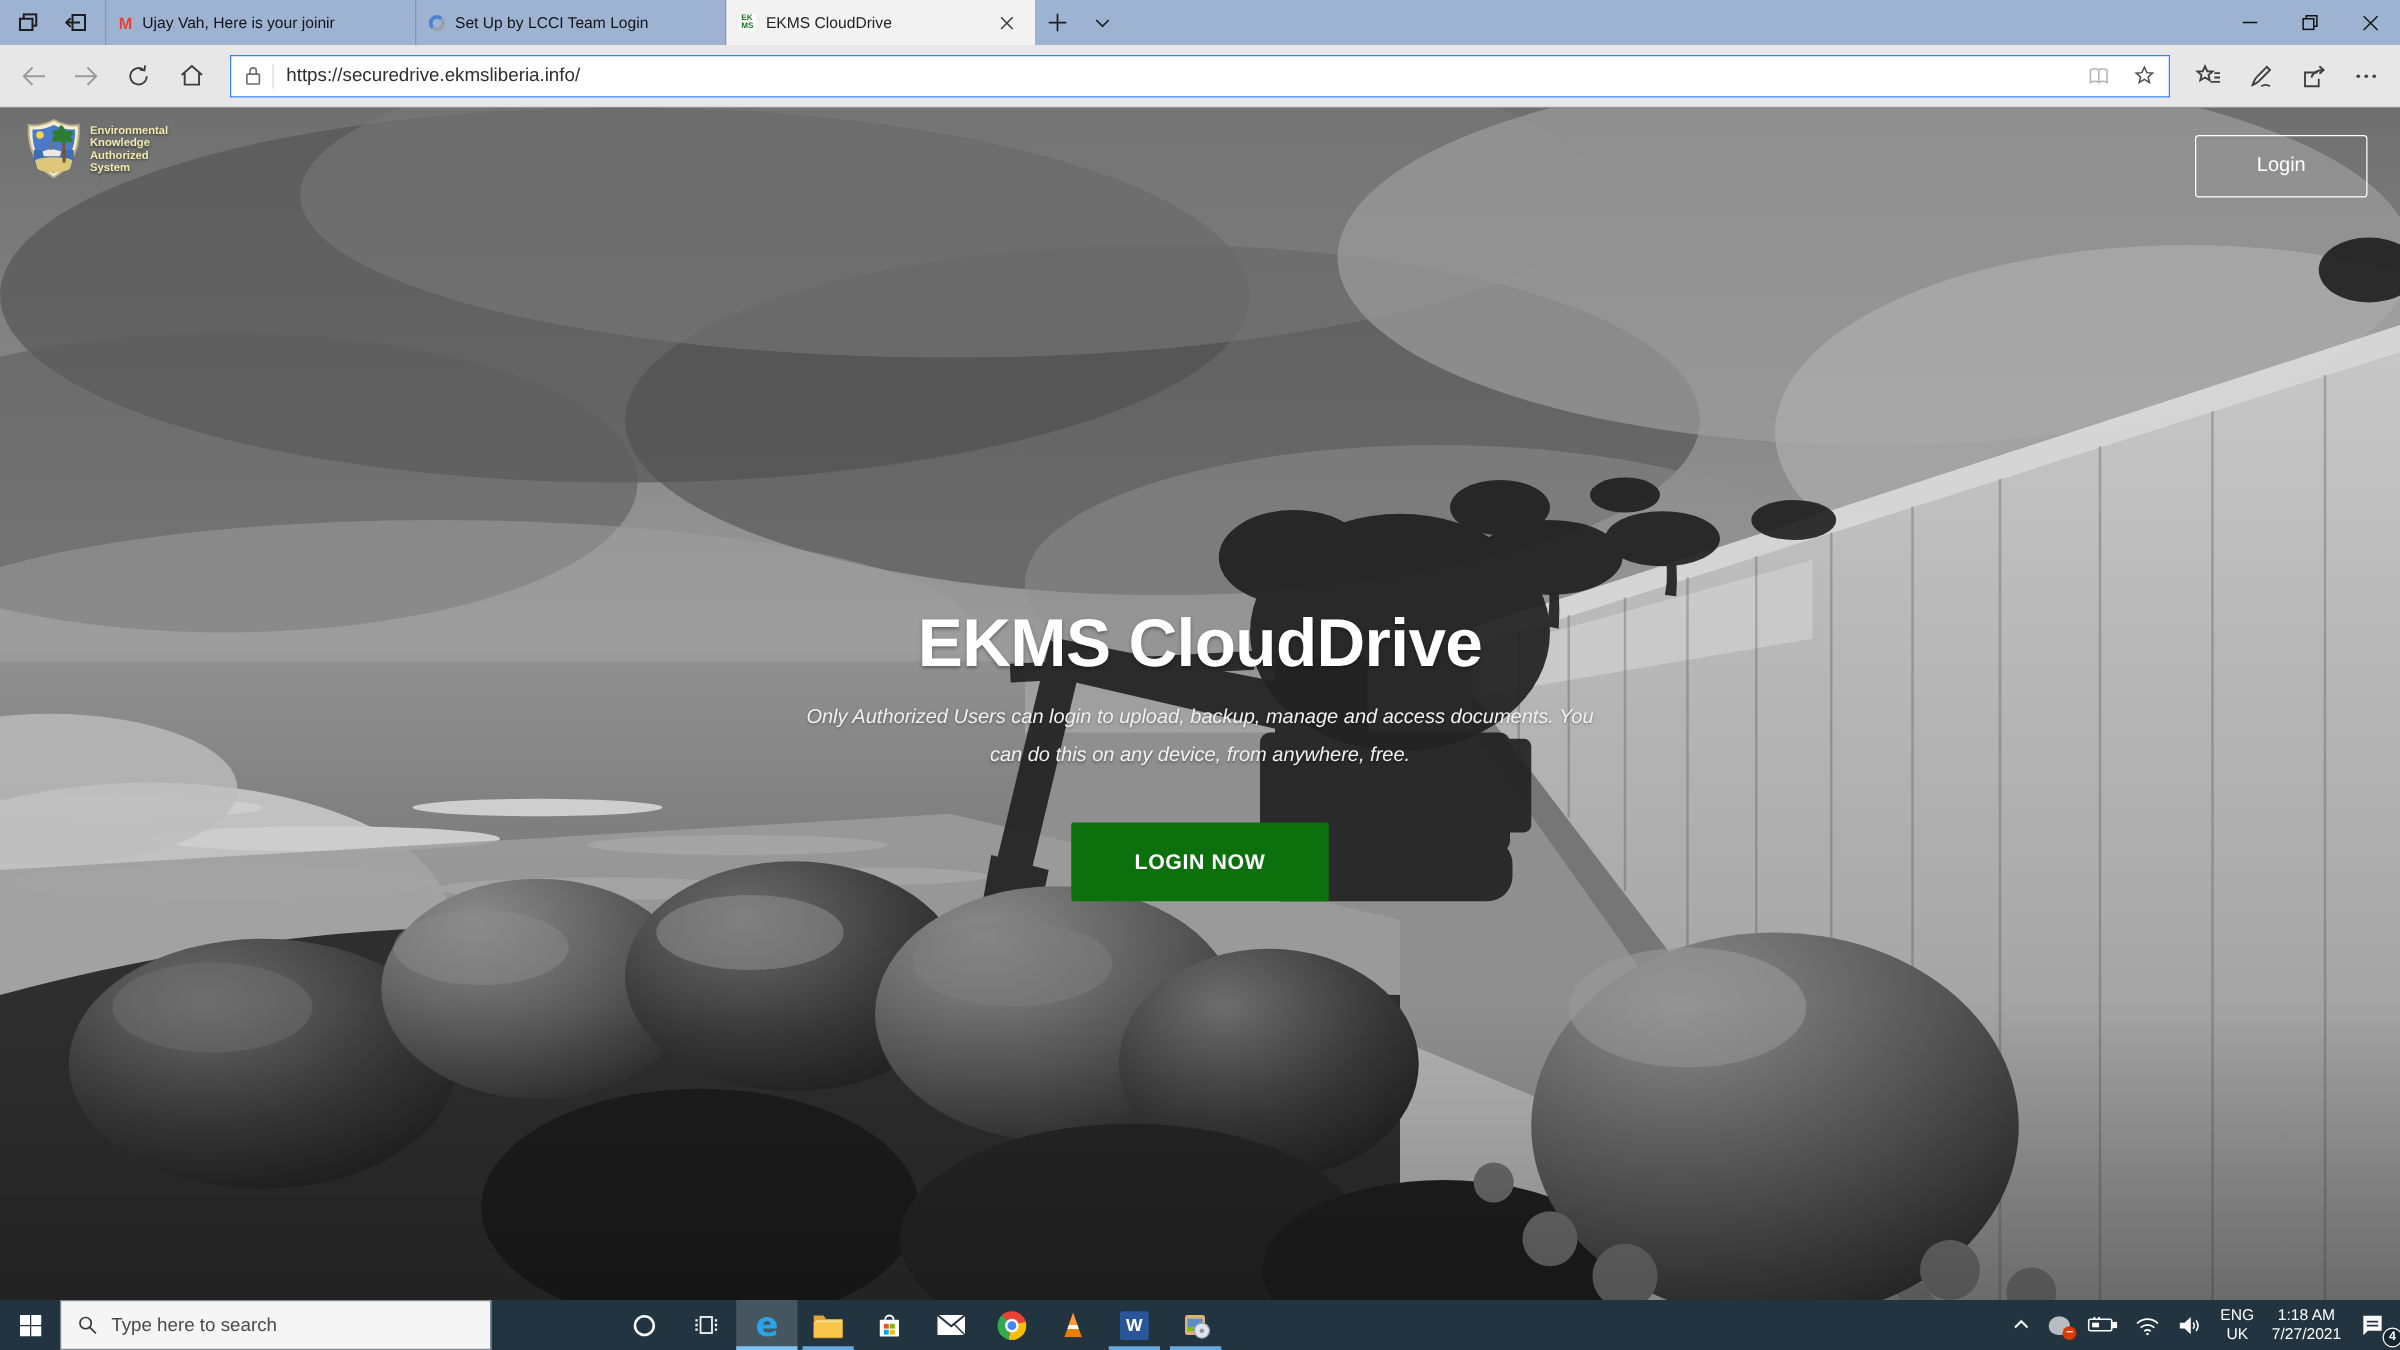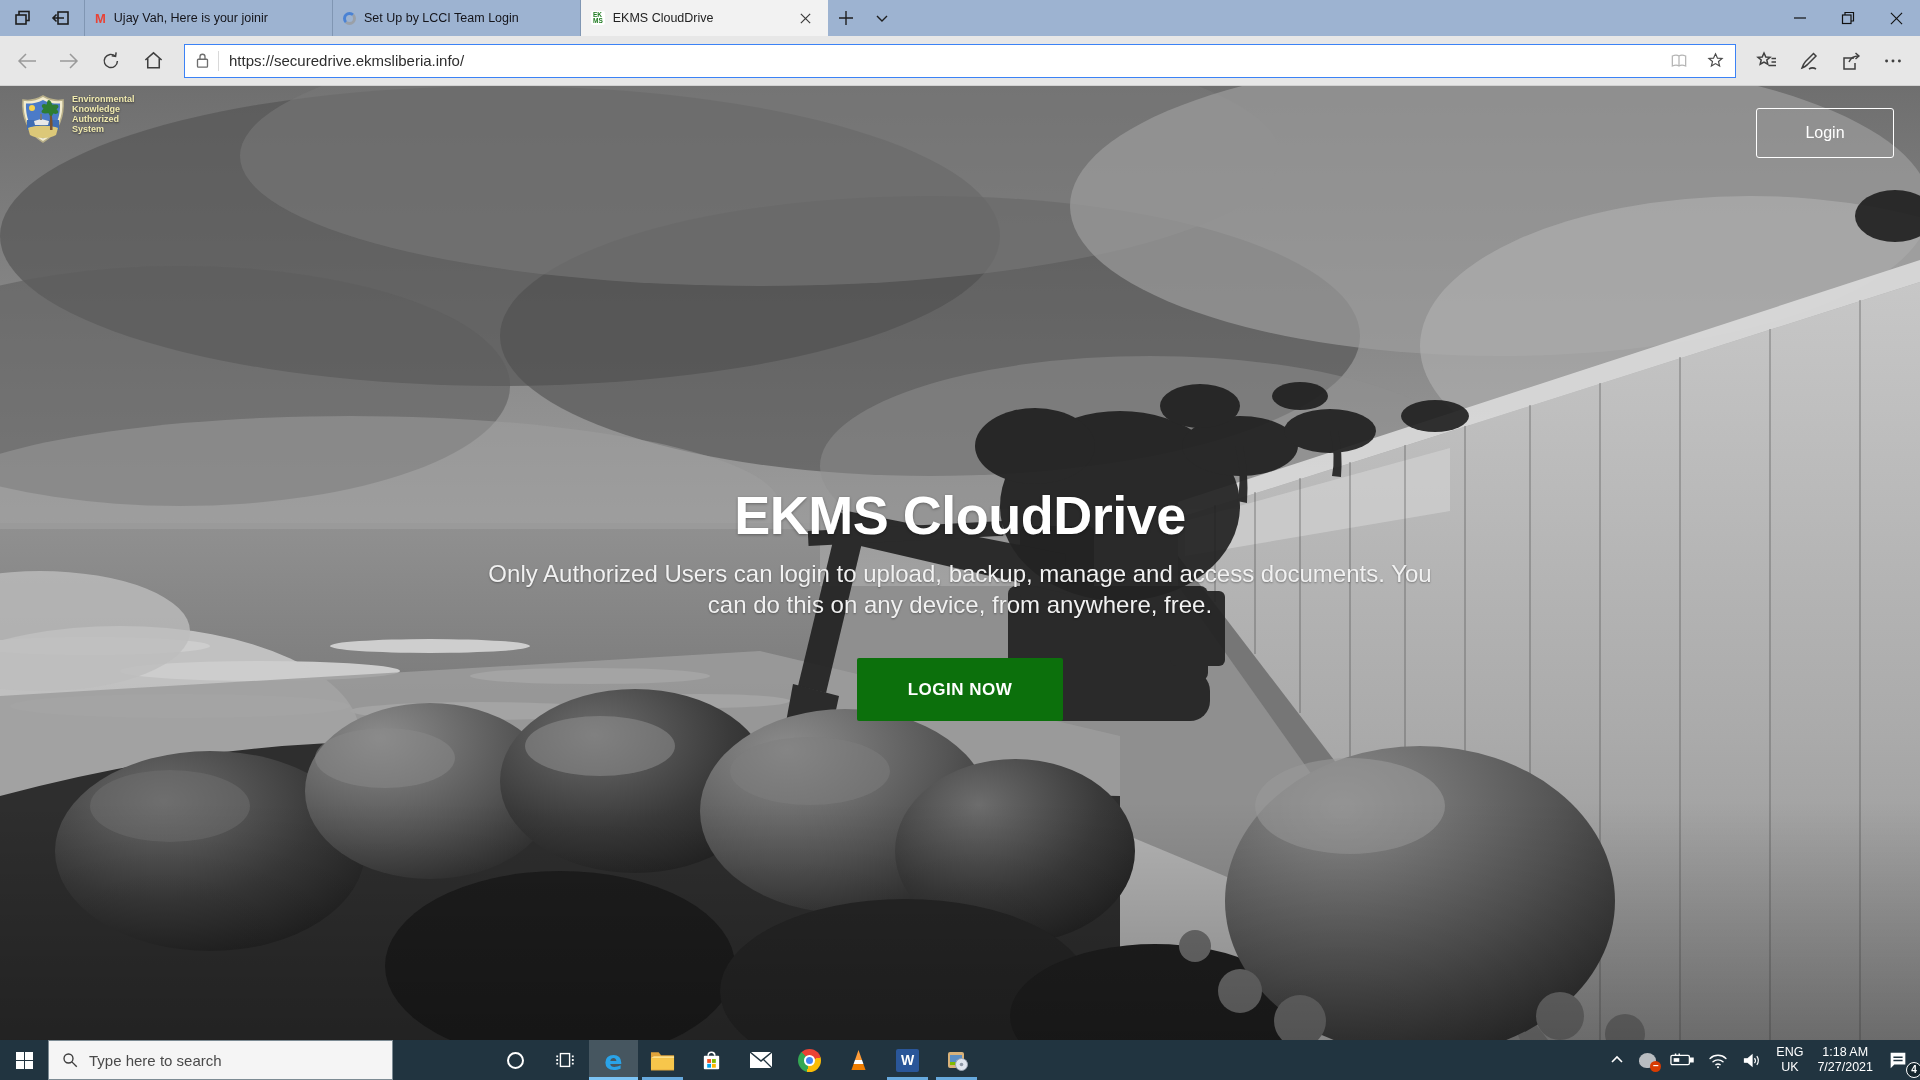--- a/index.html
+++ b/index.html
@@ -43,31 +43,31 @@
   .urltext { flex:1; font-size:15px; color:#2e2e2e; white-space:nowrap; overflow:hidden; }
   .urlicon { width:36px; height:30px; display:flex; align-items:center; justify-content:center;
     background:transparent; border:none; color:#4a4a4a; cursor:pointer; }
   .urlicon.dim { color:#b5b5b5; }
 
   
   .page { position:relative; height:954px; background:#8f8f8f; overflow:hidden; }
   .hero-art { position:absolute; inset:0; width:1920px; height:954px; }
 
   .site-header { position:absolute; top:0; left:0; right:0; height:80px; z-index:5; }
-  .logo { position:absolute; left:20px; top:8px; display:flex; align-items:flex-start; gap:6px; }
+  .logo { position:absolute; left:20px; top:8px; display:flex; align-items:center; gap:6px; }
   .logo-text { font-size:9px; font-weight:bold; color:#efe9ae; line-height:10px; text-shadow:0 1px 2px rgba(0,0,0,.5); }
   .login-btn { position:absolute; right:26px; top:22px; width:138px; height:50px;
     background:transparent; border:1px solid #fff; border-radius:3px; color:#fff;
     font-size:16px; cursor:pointer; font-family:"Liberation Sans",sans-serif; }
 
   .hero-copy { position:absolute; left:0; right:0; top:400px; text-align:center; z-index:4; color:#fff; }
   .hero-copy h1 { font-size:54px; line-height:58px; font-weight:bold; letter-spacing:-0.5px;
     text-shadow:0 1px 3px rgba(0,0,0,.35); }
-  .hero-sub { margin-top:14px; font-size:24px; line-height:31px; color:#f1f1f1;
-    text-shadow:0 1px 2px rgba(0,0,0,.35); }
+  .hero-sub { margin-top:14px; font-size:16px; line-height:31px; color:#f1f1f1;
+    text-shadow:0 1px 2px rgba(0,0,0,.35);font-style:italic; }
   .hero-sub span { display:block; }
   .cta-btn { margin-top:38px; width:206px; height:63px; background:#0c700c; color:#fff;
     border:none; border-radius:2px; font-size:17px; font-weight:bold; letter-spacing:.5px;
     cursor:pointer; font-family:"Liberation Sans",sans-serif; }
 
   
   .taskbar { height:40px; background:#213440; display:flex; align-items:stretch; color:#fff; }
   .start-btn { width:48px; display:flex; align-items:center; justify-content:center;
     background:transparent; border:none; cursor:pointer; }
   .start-grid { width:17px; height:17px; display:grid; grid-template-columns:8px 8px; grid-template-rows:8px 8px; gap:1px; }

